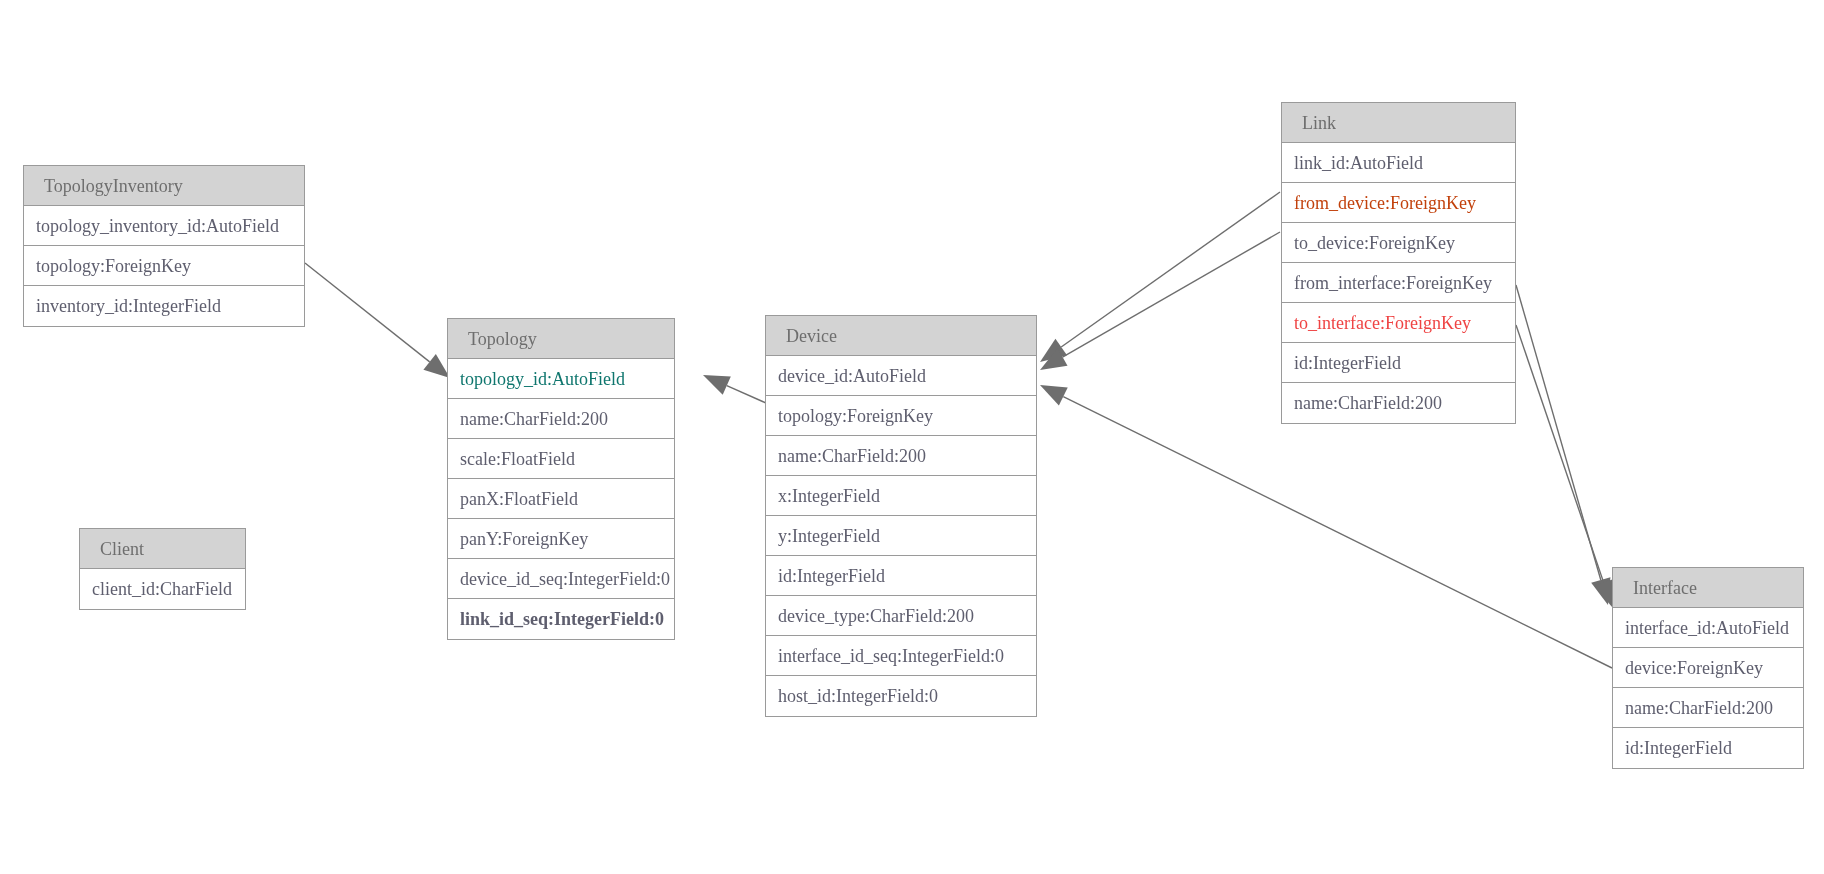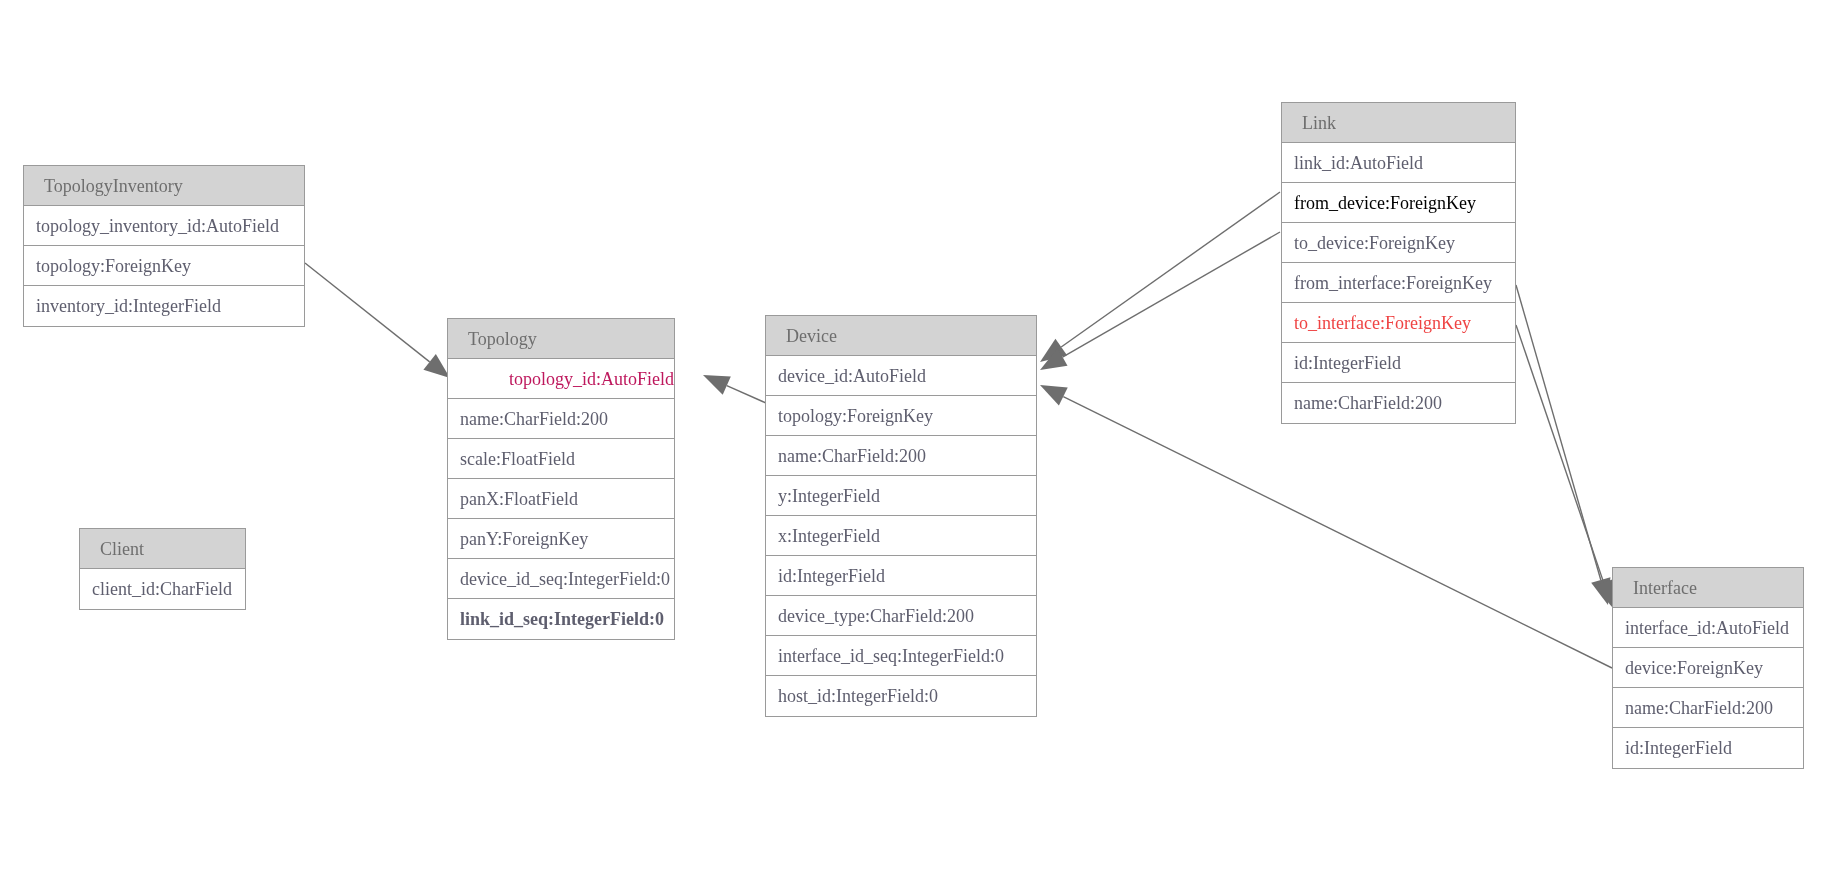--- a/index.html
+++ b/index.html
@@ -100,44 +100,44 @@
         <div class="entity-row" style="border-bottom-color: rgb(154, 154, 154); color: rgb(94, 94, 110);">topology_inventory_id:AutoField</div>
         <div class="entity-row" style="border-bottom-color: rgb(154, 154, 154); color: rgb(94, 94, 110);">topology:ForeignKey</div>
         <div class="entity-row" style="border-bottom-color: rgb(154, 154, 154); color: rgb(94, 94, 110);">inventory_id:IntegerField</div>
       </div>
       <div class="entity" style="left: 79px; top: 528px; width: 167px; border-color: rgb(154, 154, 154);">
         <div class="entity-header" style="background: rgb(211, 211, 211); border-bottom-color: rgb(154, 154, 154);">Client</div>
         <div class="entity-row" style="border-bottom-color: rgb(154, 154, 154); color: rgb(94, 94, 110);">client_id:CharField</div>
       </div>
       <div class="entity" style="left: 447px; top: 318px; width: 228px; border-color: rgb(154, 154, 154);">
         <div class="entity-header" style="background: rgb(211, 211, 211); border-bottom-color: rgb(154, 154, 154);">Topology</div>
-        <div class="entity-row" style="border-bottom-color: rgb(154, 154, 154); color: #be185d; text-align: right;">topology_id:AutoField</div>
+        <div class="entity-row" style="border-bottom-color: rgb(154, 154, 154); color: #0f766e;">topology_id:AutoField</div>
         <div class="entity-row" style="border-bottom-color: rgb(154, 154, 154); color: rgb(94, 94, 110);">name:CharField:200</div>
         <div class="entity-row" style="border-bottom-color: rgb(154, 154, 154); color: rgb(94, 94, 110);">scale:FloatField</div>
         <div class="entity-row" style="border-bottom-color: rgb(154, 154, 154); color: rgb(94, 94, 110);">panX:FloatField</div>
         <div class="entity-row" style="border-bottom-color: rgb(154, 154, 154); color: rgb(94, 94, 110);">panY:ForeignKey</div>
         <div class="entity-row" style="border-bottom-color: rgb(154, 154, 154); color: rgb(94, 94, 110);">device_id_seq:IntegerField:0</div>
         <div class="entity-row" style="border-bottom-color: rgb(154, 154, 154); color: rgb(94, 94, 110); font-weight: bold;">link_id_seq:IntegerField:0</div>
       </div>
       <div class="entity" style="left: 765px; top: 315px; width: 272px; border-color: rgb(154, 154, 154);">
         <div class="entity-header" style="background: rgb(211, 211, 211); border-bottom-color: rgb(154, 154, 154);">Device</div>
         <div class="entity-row" style="border-bottom-color: rgb(154, 154, 154); color: rgb(94, 94, 110);">device_id:AutoField</div>
         <div class="entity-row" style="border-bottom-color: rgb(154, 154, 154); color: rgb(94, 94, 110);">topology:ForeignKey</div>
         <div class="entity-row" style="border-bottom-color: rgb(154, 154, 154); color: rgb(94, 94, 110);">name:CharField:200</div>
+        <div class="entity-row" style="border-bottom-color: rgb(154, 154, 154); color: rgb(94, 94, 110);">x:IntegerField</div>
         <div class="entity-row" style="border-bottom-color: rgb(154, 154, 154); color: rgb(94, 94, 110);">y:IntegerField</div>
-        <div class="entity-row" style="border-bottom-color: rgb(154, 154, 154); color: rgb(94, 94, 110);">x:IntegerField</div>
         <div class="entity-row" style="border-bottom-color: rgb(154, 154, 154); color: rgb(94, 94, 110);">id:IntegerField</div>
         <div class="entity-row" style="border-bottom-color: rgb(154, 154, 154); color: rgb(94, 94, 110);">device_type:CharField:200</div>
         <div class="entity-row" style="border-bottom-color: rgb(154, 154, 154); color: rgb(94, 94, 110);">interface_id_seq:IntegerField:0</div>
         <div class="entity-row" style="border-bottom-color: rgb(154, 154, 154); color: rgb(94, 94, 110);">host_id:IntegerField:0</div>
       </div>
       <div class="entity" style="left: 1281px; top: 102px; width: 235px; border-color: rgb(154, 154, 154);">
         <div class="entity-header" style="background: rgb(211, 211, 211); border-bottom-color: rgb(154, 154, 154);">Link</div>
         <div class="entity-row" style="border-bottom-color: rgb(154, 154, 154); color: rgb(94, 94, 110);">link_id:AutoField</div>
-        <div class="entity-row" style="border-bottom-color: rgb(154, 154, 154); color: #000000;">from_device:ForeignKey</div>
+        <div class="entity-row" style="border-bottom-color: rgb(154, 154, 154); color: #c2410c;">from_device:ForeignKey</div>
         <div class="entity-row" style="border-bottom-color: rgb(154, 154, 154); color: rgb(94, 94, 110);">to_device:ForeignKey</div>
         <div class="entity-row" style="border-bottom-color: rgb(154, 154, 154); color: rgb(94, 94, 110);">from_interface:ForeignKey</div>
         <div class="entity-row" style="border-bottom-color: rgb(154, 154, 154); color: #ef4444;">to_interface:ForeignKey</div>
         <div class="entity-row" style="border-bottom-color: rgb(154, 154, 154); color: rgb(94, 94, 110);">id:IntegerField</div>
         <div class="entity-row" style="border-bottom-color: rgb(154, 154, 154); color: rgb(94, 94, 110);">name:CharField:200</div>
       </div>
       <div class="entity" style="left: 1612px; top: 567px; width: 192px; border-color: rgb(154, 154, 154);">
         <div class="entity-header" style="background: rgb(211, 211, 211); border-bottom-color: rgb(154, 154, 154);">Interface</div>
         <div class="entity-row" style="border-bottom-color: rgb(154, 154, 154); color: rgb(94, 94, 110);">interface_id:AutoField</div>
         <div class="entity-row" style="border-bottom-color: rgb(154, 154, 154); color: rgb(94, 94, 110);">device:ForeignKey</div>

